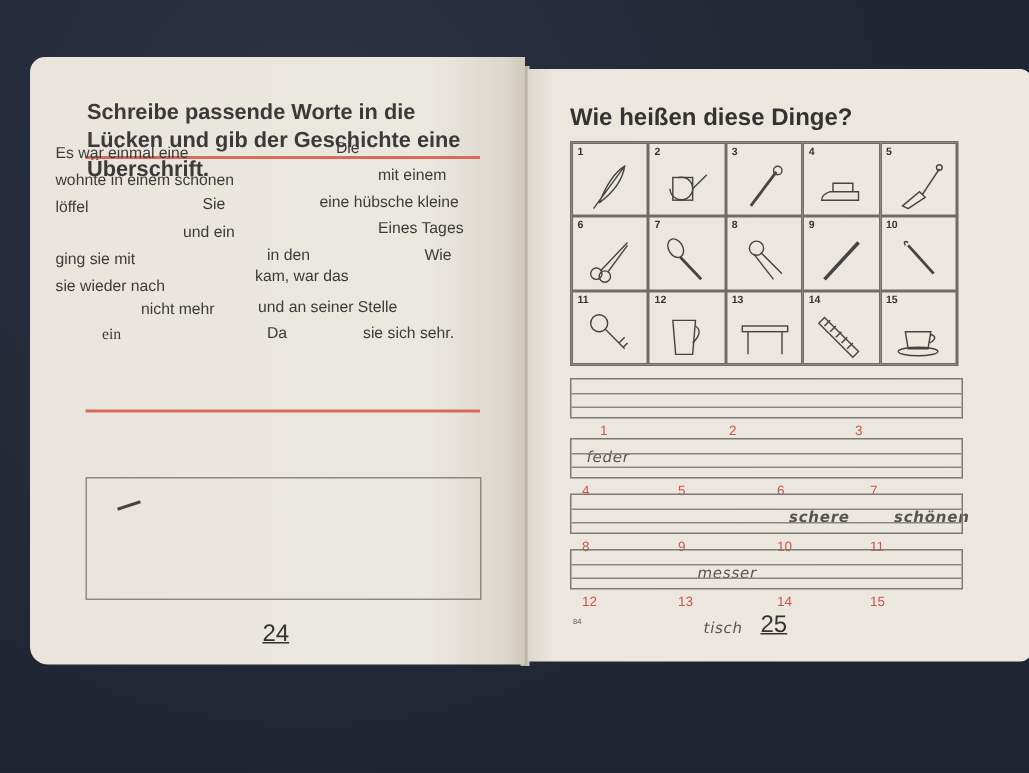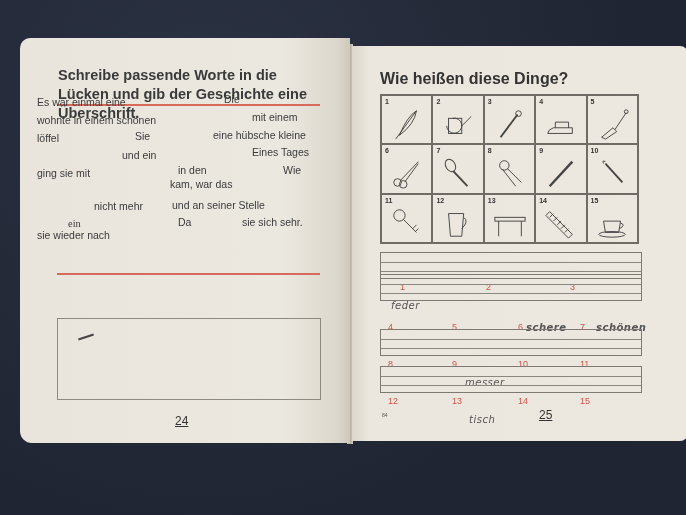--- a/index.html
+++ b/index.html
@@ -44,21 +44,21 @@
   }
   .draw-box {
     position: absolute; left: 37px; top: 280px; width: 264px; height: 82px;
     border: 1px solid #8d8a84;
   }
   .pencil-mark {
     position: absolute; left: 58px; top: 298px; width: 16px; height: 2px;
     background: #444; transform: rotate(-18deg);
   }
   .page-num {
-    position: absolute; font-size: 12px; color: #333; text-decoration: underline;
+    position: absolute; font-size: 16px; color: #333; text-decoration: underline;
   }
   .title-right {
     position: absolute; left: 28px; top: 24px;
     font-size: 16px; color: #333; font-weight: bold;
   }
   .grid {
     position: absolute; left: 28px; top: 48px; width: 259px; height: 150px;
     display: grid; grid-template-columns: repeat(5, 1fr); grid-template-rows: repeat(3, 1fr);
     border: 1px solid #6f6c66;
   }
@@ -97,21 +97,21 @@
       <div class="story-line" style="left: 17px; top: 76px;">wohnte in einem schönen</div>
       <div class="story-line" style="left: 232px; top: 73px;">mit einem</div>
       <div class="story-line" style="left: 17px; top: 94px;">löffel</div>
       <div class="story-line" style="left: 115px; top: 92px;">Sie</div>
       <div class="story-line" style="left: 193px; top: 91px;">eine hübsche kleine</div>
       <div class="story-line" style="left: 82px; top: 111px; margin-left: 20px;">und ein</div>
       <div class="story-line" style="left: 232px; top: 108px;">Eines Tages</div>
       <div class="story-line" style="left: 17px; top: 129px;">ging sie mit</div>
       <div class="story-line" style="left: 158px; top: 126px;">in den</div>
       <div class="story-line" style="left: 263px; top: 126px;">Wie</div>
-      <div class="story-line" style="left: 17px; top: 147px; margin-top: 44px;">sie wieder nach</div>
+      <div class="story-line" style="left: 17px; top: 147px;">sie wieder nach</div>
       <div class="story-line" style="left: 150px; top: 140px;">kam, war das</div>
       <div class="story-line" style="left: 74px; top: 162px;">nicht mehr</div>
       <div class="story-line" style="left: 152px; top: 161px;">und an seiner Stelle</div>
       <div class="story-line" style="left: 48px; top: 180px; font-family: Liberation Serif, serif;">ein</div>
       <div class="story-line" style="left: 158px; top: 178px;">Da</div>
       <div class="story-line" style="left: 222px; top: 178px;">sie sich sehr.</div>
     </div>
   <div class="red-rule" style="left:37px; top:235px; width:263px;"></div>
   <div class="draw-box"></div>
   <div class="pencil-mark"></div>
@@ -186,21 +186,21 @@
     </div>
   <div id="rows">
       <div class="write-block" style="top: 206px;">
         <div class="ln" style="top: 9px;"></div>
         <div class="ln" style="top: 18px;"></div>
         <div class="hw" style="left: 10px; top: 14px;">feder</div>
       </div>
       <div class="red-num" style="left: 48px; top: 236px;">1</div>
       <div class="red-num" style="left: 134px; top: 236px;">2</div>
       <div class="red-num" style="left: 218px; top: 236px;">3</div>
-      <div class="write-block" style="top: 228px; font-weight: bold;">
+      <div class="write-block" style="top: 246px; font-weight: bold;">
         <div class="ln" style="top: 9px;"></div>
         <div class="ln" style="top: 18px;"></div>
         <div class="hw" style="left: 145px; top: 14px;">schere</div>
         <div class="hw" style="left: 215px; top: 14px;">schönen</div>
       </div>
       <div class="red-num" style="left: 36px; top: 276px;">4</div>
       <div class="red-num" style="left: 100px; top: 276px;">5</div>
       <div class="red-num" style="left: 166px; top: 276px;">6</div>
       <div class="red-num" style="left: 228px; top: 276px;">7</div>
       <div class="write-block" style="top: 283px;">
@@ -216,14 +216,14 @@
         <div class="ln" style="top: 9px;"></div>
         <div class="ln" style="top: 18px;"></div>
         <div class="hw" style="left: 88px; top: 14px;">tisch</div>
       </div>
       <div class="red-num" style="left: 36px; top: 350px;">12</div>
       <div class="red-num" style="left: 100px; top: 350px;">13</div>
       <div class="red-num" style="left: 166px; top: 350px;">14</div>
       <div class="red-num" style="left: 228px; top: 350px;">15</div>
     </div>
   <div class="tiny-mark" style="left:30px; top:366px;">84</div>
-  <div class="page-num" style="left:155px; top:362px;margin-left:32px;">25</div>
+  <div class="page-num" style="left:155px; top:362px;">25</div>
 </div>
 
 </body></html>

